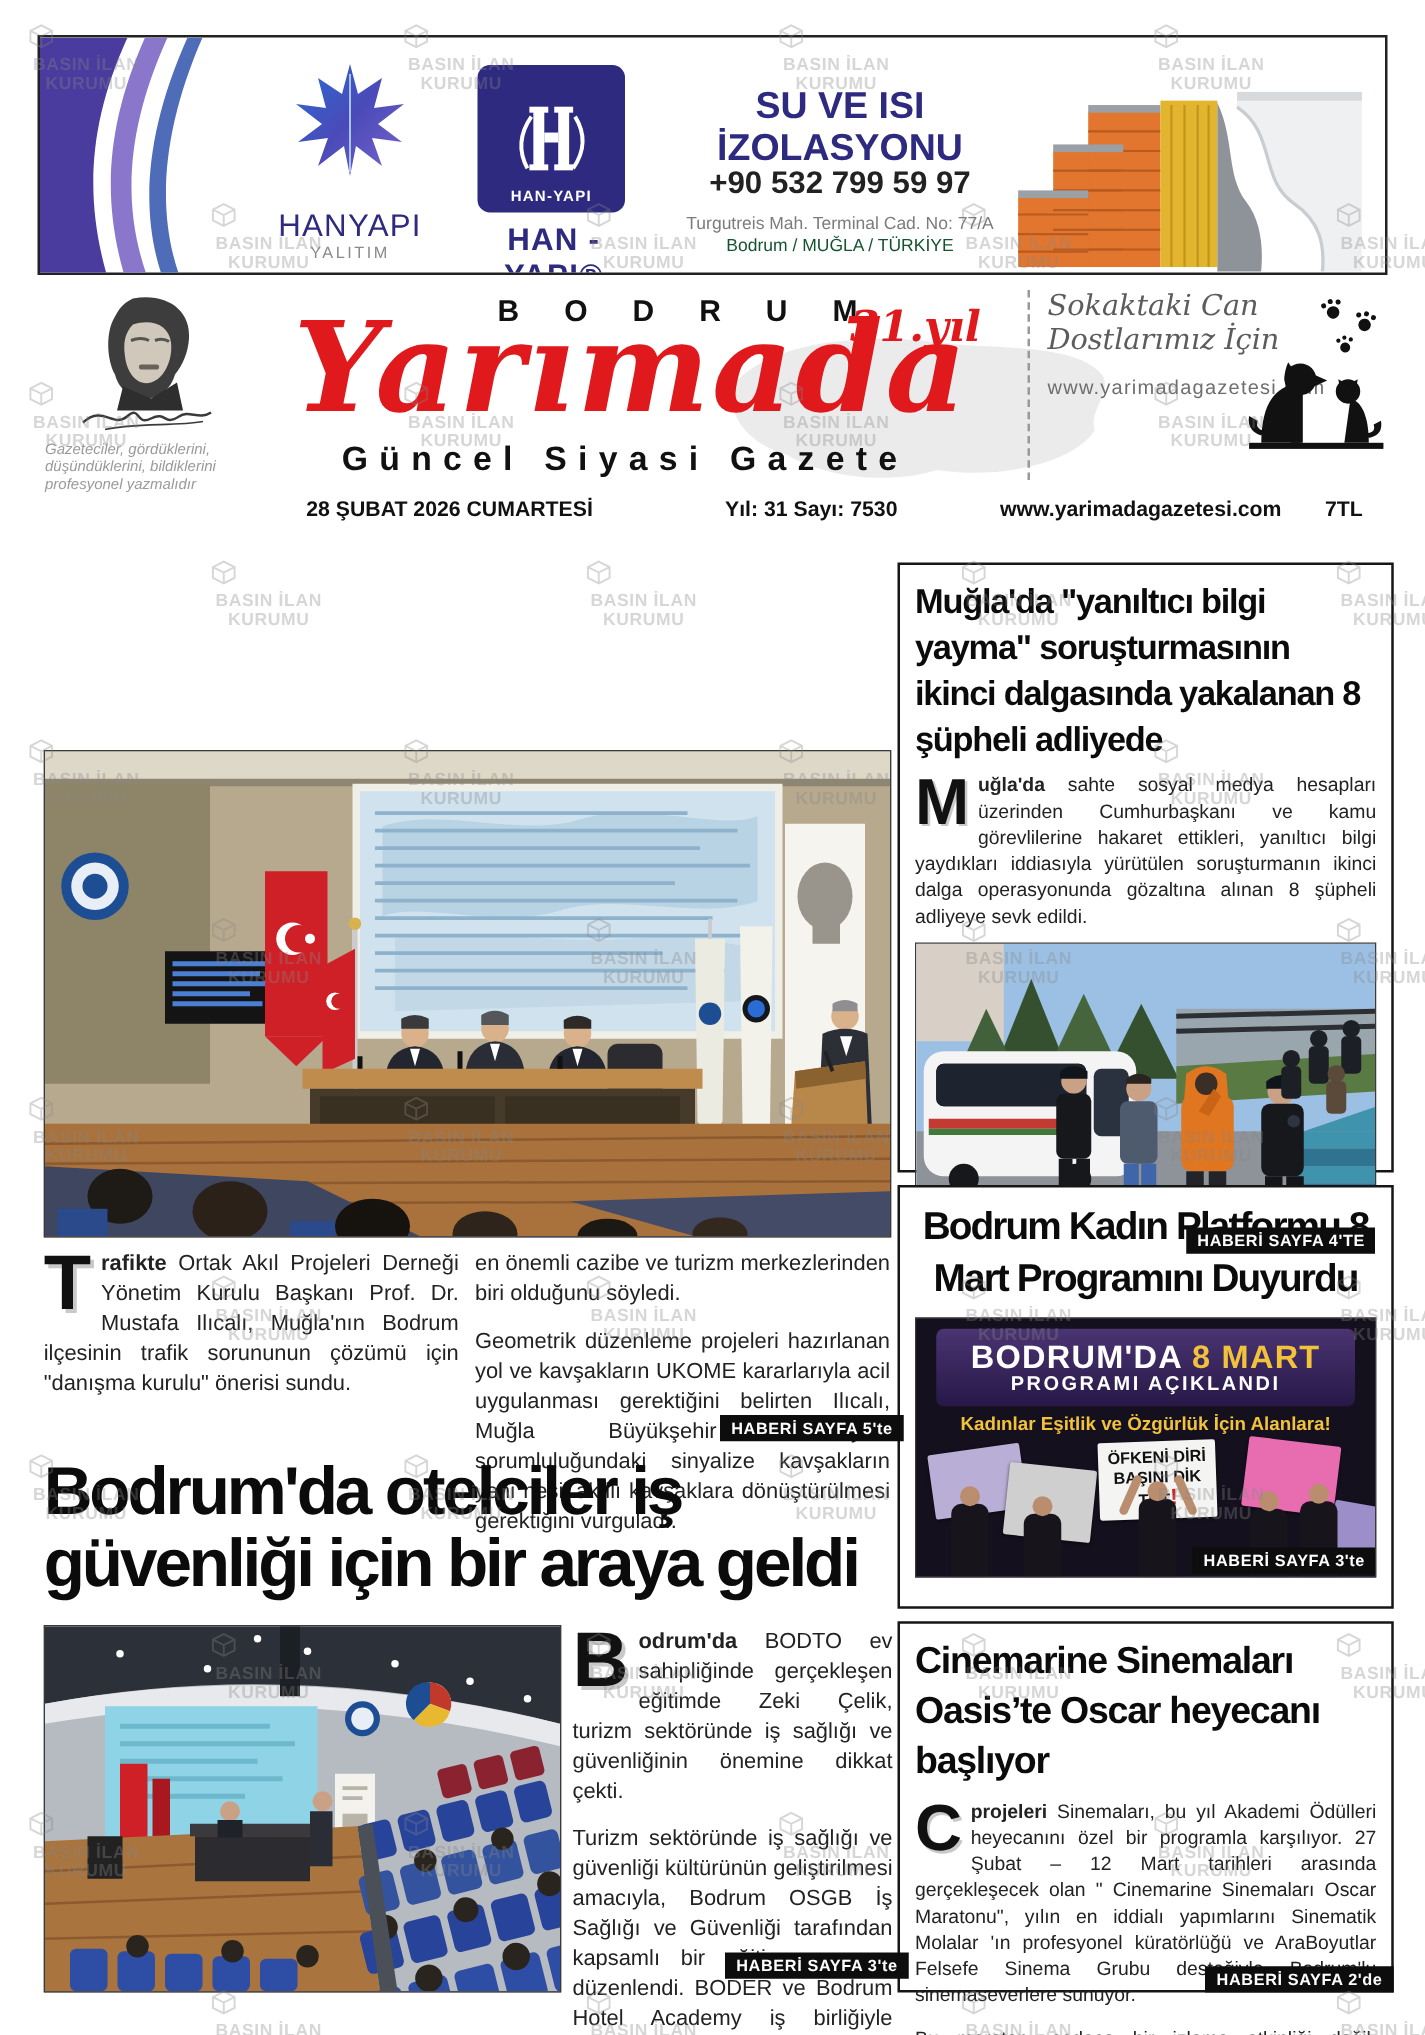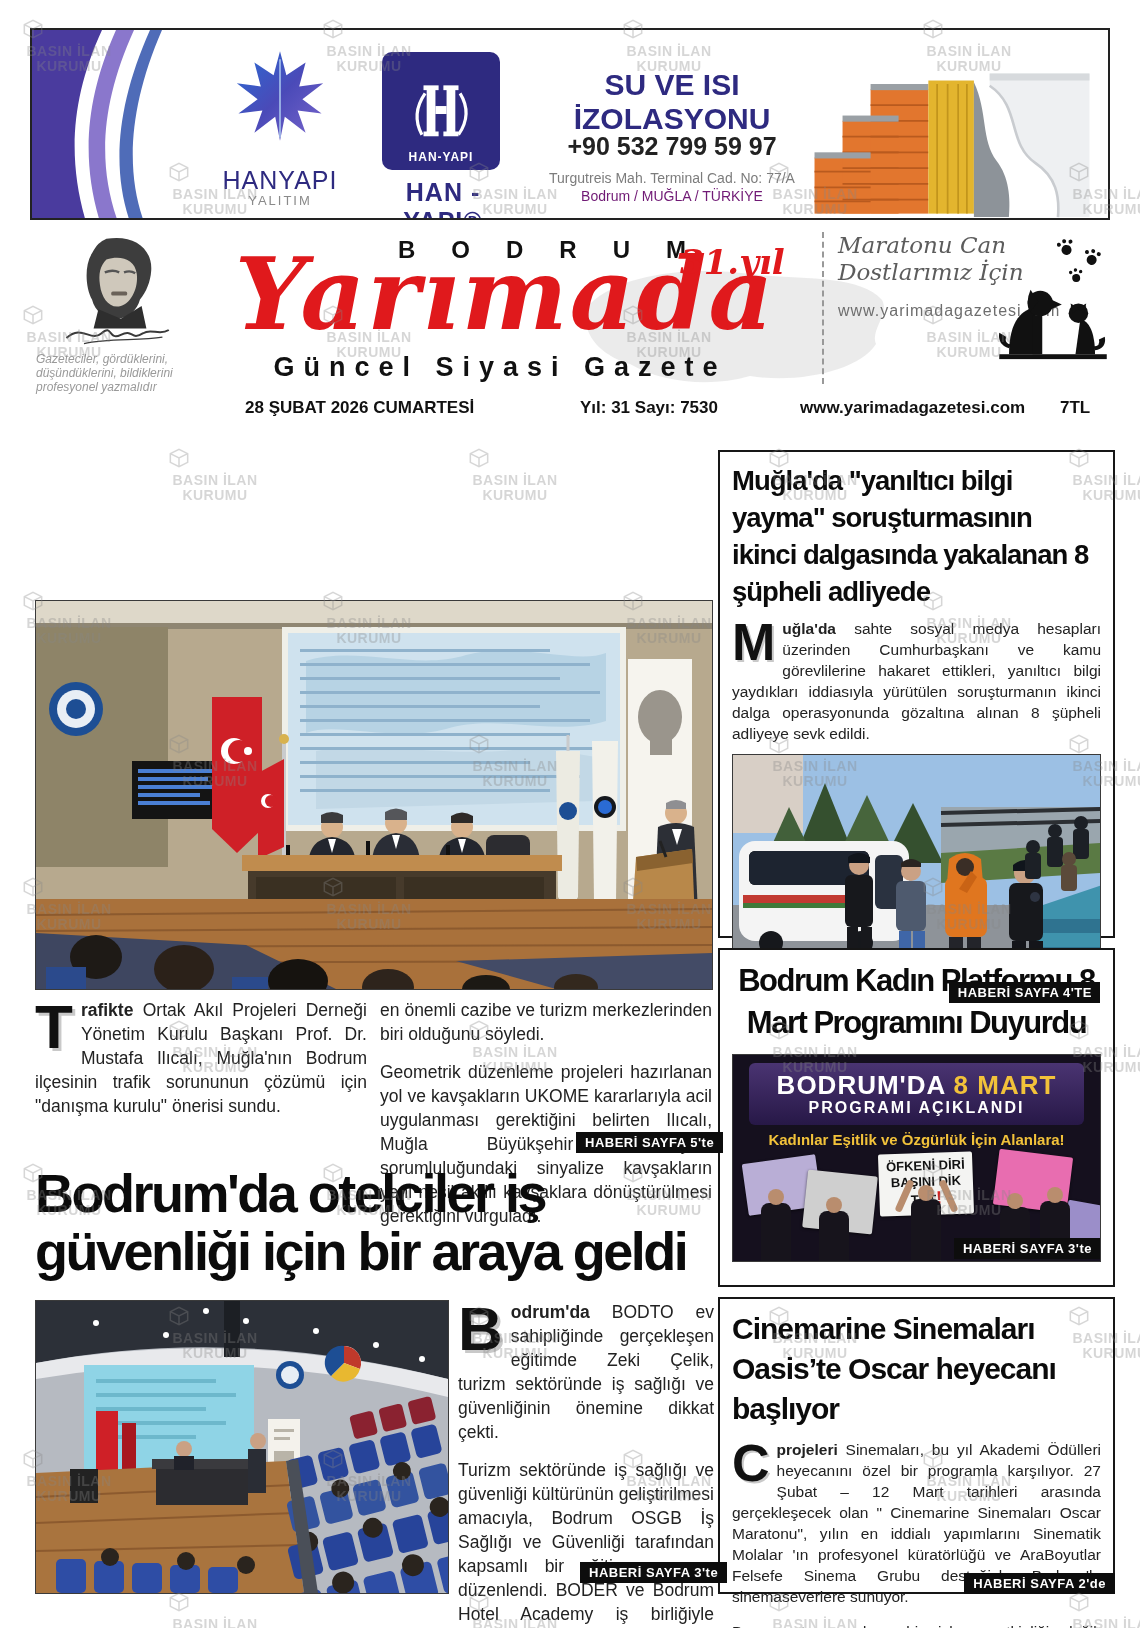--- a/index.html
+++ b/index.html
@@ -22,21 +22,21 @@
   .hanbox{position:absolute;left:350px;top:22px;width:118px;height:118px;background:#2e2a80;border-radius:10px;
           display:flex;flex-direction:column;align-items:center;justify-content:flex-end;padding-bottom:6px}
   .hanbox-label{color:#fff;font-size:12px;font-weight:bold;letter-spacing:1px}
   .hanwordmark{position:absolute;left:336px;top:148px;width:150px;text-align:center;
                font-size:25px;font-weight:bold;color:#2e2a80;letter-spacing:1px}
   .ad-title{position:absolute;left:470px;top:38px;width:340px;text-align:center;
             font-size:30px;font-weight:bold;color:#2e2a80;letter-spacing:0px}
   .ad-phone{position:absolute;left:490px;top:102px;width:300px;text-align:center;
             font-size:25px;font-weight:bold;color:#222}
   .ad-addr1{position:absolute;left:480px;top:140px;width:320px;text-align:center;font-size:14px;color:#7c7c7c}
-  .ad-addr2{position:absolute;left:480px;top:158px;width:320px;text-align:center;font-size:14px;color:#701a75}
+  .ad-addr2{position:absolute;left:480px;top:158px;width:320px;text-align:center;font-size:14px;color:#14532d}
   .ad-wall{position:absolute;right:4px;top:26px;width:318px;height:162px}
 
   
   .masthead{position:absolute;left:0;top:224px;width:1140px;height:172px}
   .ataturk{position:absolute;left:40px;top:10px;width:160px;height:112px}
   .quote{position:absolute;left:36px;top:128px;width:200px;font-size:12px;line-height:14px;
          font-style:italic;color:#9a9a9a}
   .turkeymap{position:absolute;left:560px;top:20px;width:330px;height:150px;opacity:.55}
   .mast-city{position:absolute;left:320px;top:12px;width:480px;text-align:center;
              font-size:24px;font-weight:bold;letter-spacing:36px;color:#111}
@@ -216,21 +216,21 @@
   </div>
   <svg class="turkeymap" viewBox="0 0 330 150">
     <path d="M30 60 C60 30 130 22 190 30 C240 36 300 30 322 56 C330 70 310 86 316 100 C300 126 240 140 190 132 C150 144 100 138 70 120 C40 112 16 86 30 60 Z" fill="#dcdcdc"></path>
   </svg>
   <div class="mast-city">BODRUM</div>
   <div class="mast-title">Yarımada</div>
   <div class="mast-year">31.yıl</div>
   <div class="mast-sub">Güncel Siyasi Gazete</div>
   <div class="pets">
     <div class="pets-script">
-      <div>Maratonu Can</div>
+      <div>Sokaktaki Can</div>
       <div>Dostlarımız İçin</div>
     </div>
     <div class="pets-site">www.yarimadagazetesi.com</div>
     <svg class="paws" viewBox="0 0 56 52" fill="#111">
       <g transform="rotate(-15 14 14)">
             <circle cx="14" cy="16" r="5"></circle>
             <circle cx="8" cy="9" r="2"></circle>
             <circle cx="14" cy="7" r="2"></circle>
             <circle cx="20" cy="9" r="2"></circle>
           </g>

